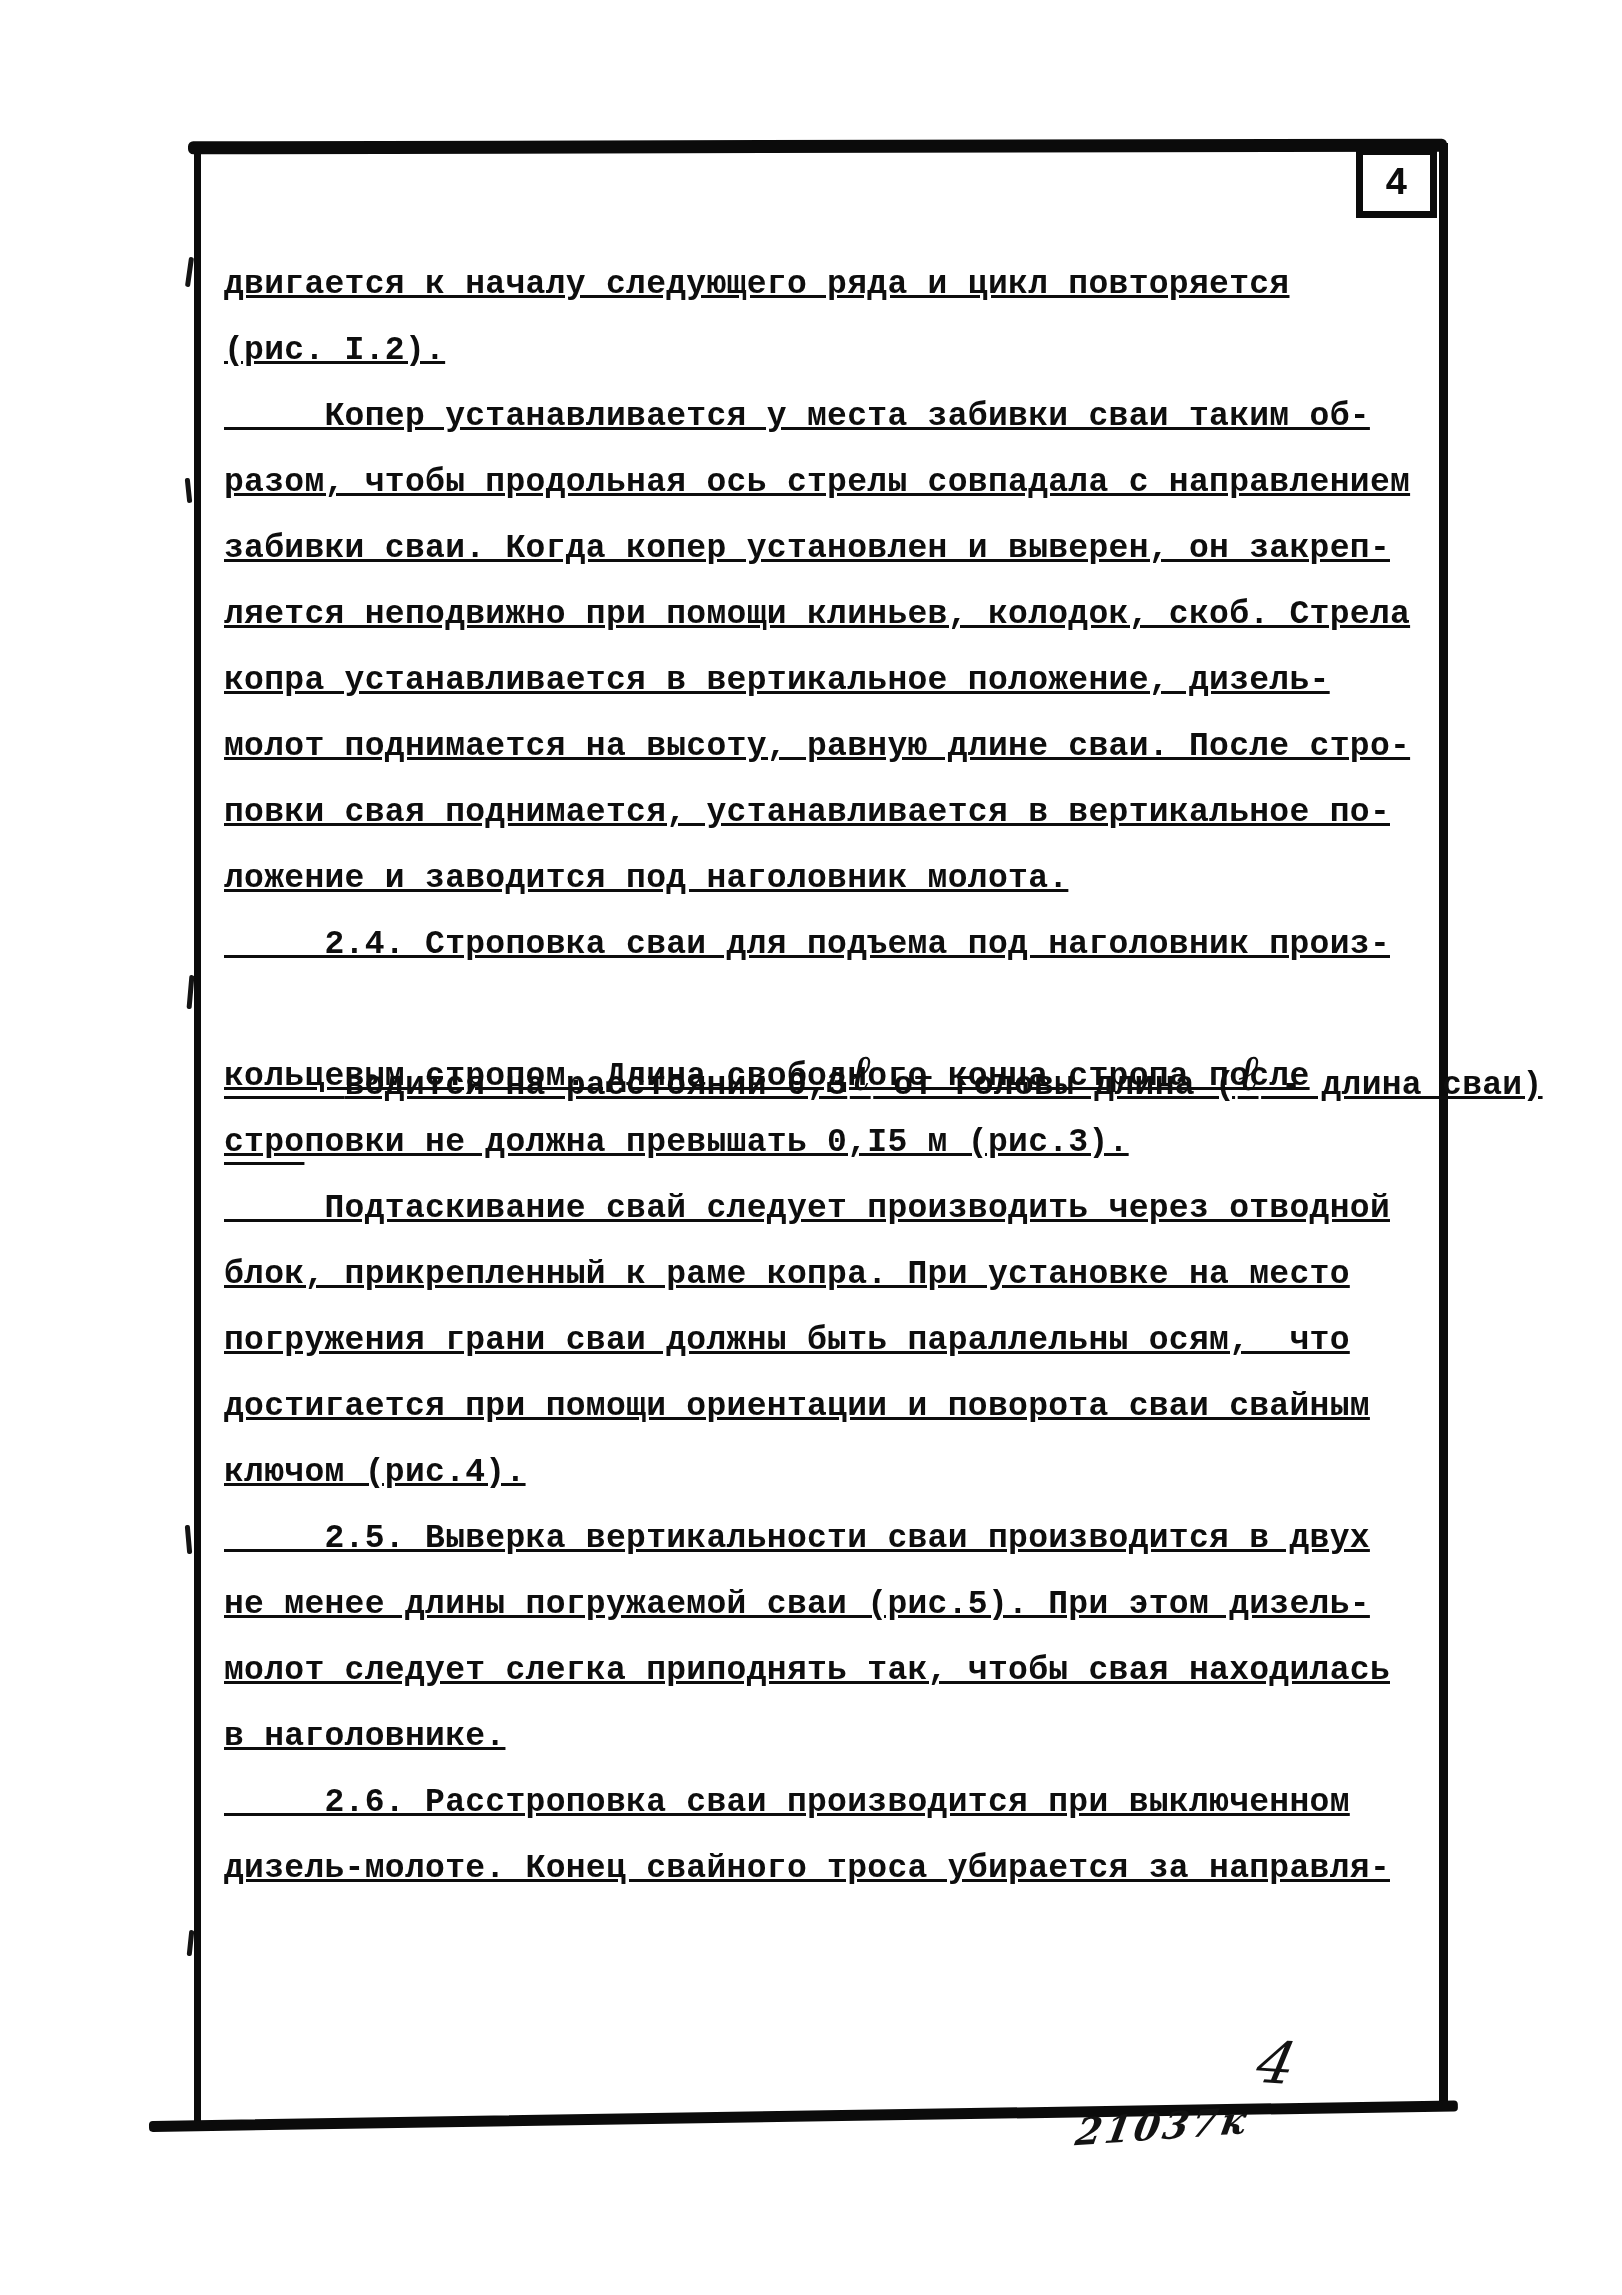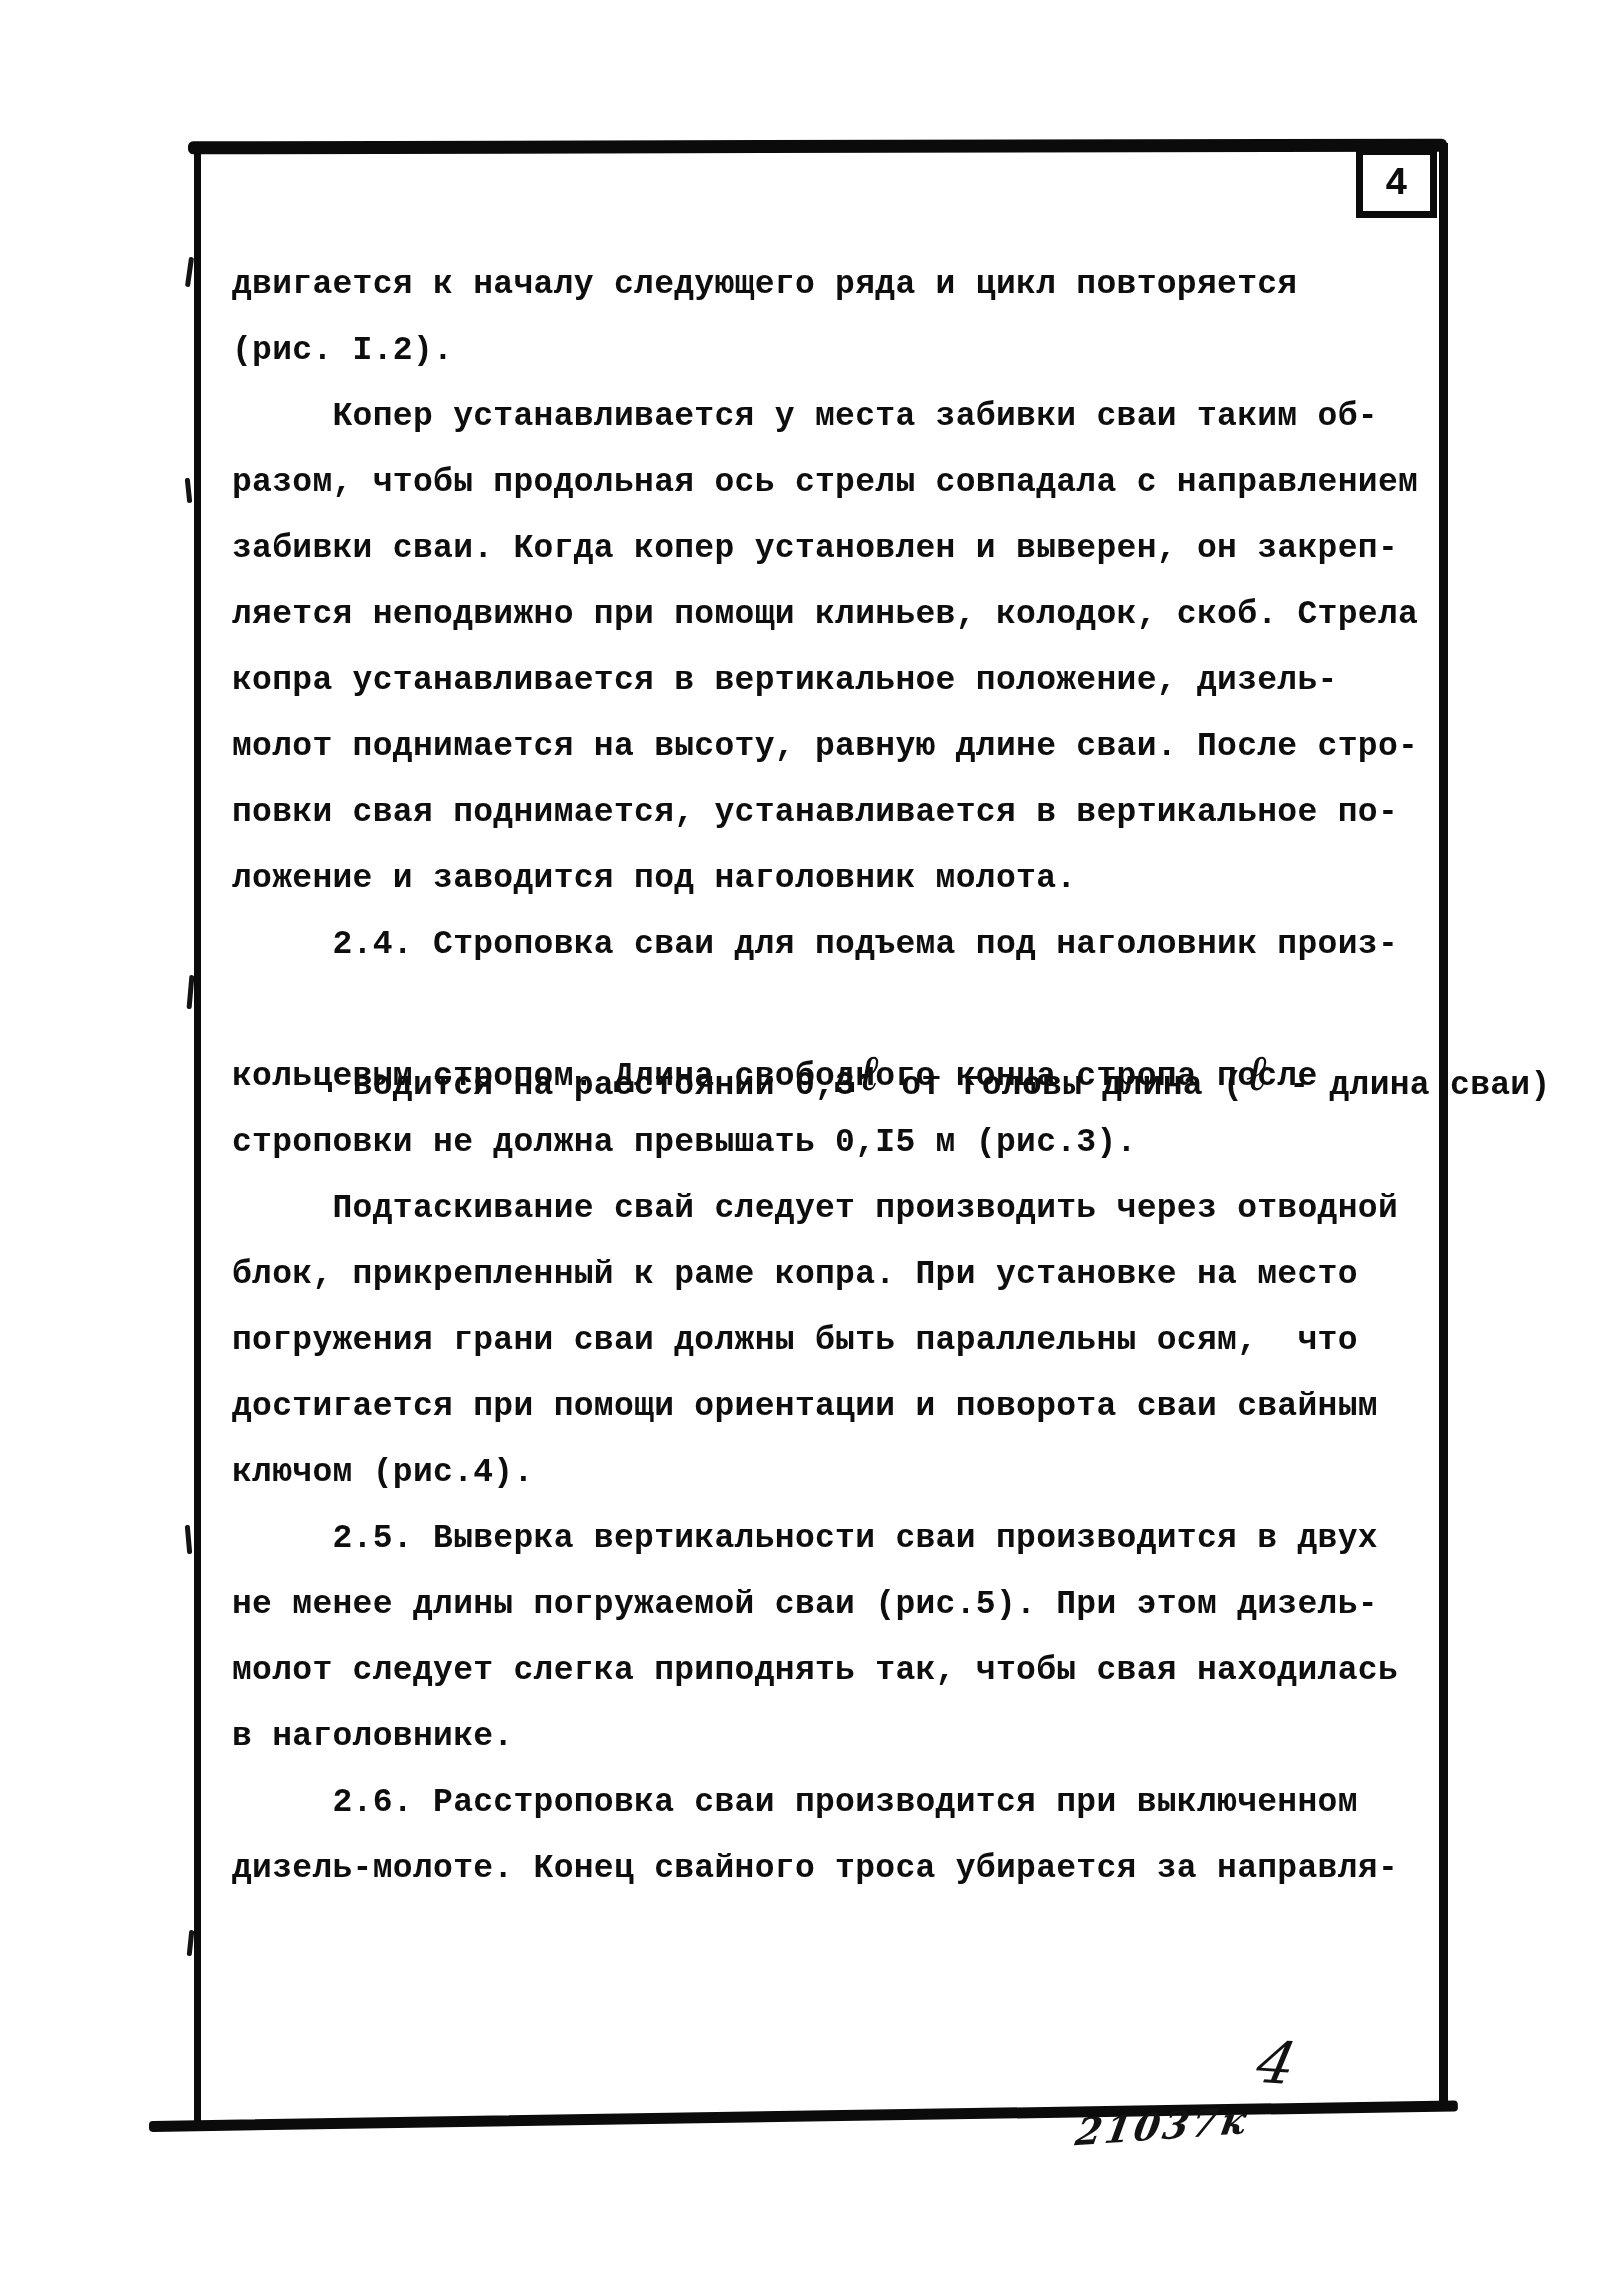--- a/index.html
+++ b/index.html
@@ -48,21 +48,21 @@
     width: 67px; height: 56px;
     border: 7.9px solid #0b0b0b;
     display: flex; align-items: center; justify-content: center;
   }
   .page-number {
     font-size: 38px; font-weight: bold; color: #0d0d0d;
   }
 
   
   .text-block {
-    position: absolute; left: 232px; top: 252px; width: 1220px;
+    position: absolute; left: 224px; top: 252px; width: 1220px; text-decoration: underline;
   }
   .line {
     height: 66px; line-height: 66px;
     white-space: pre;
     font-size: 33px; font-weight: bold;
     letter-spacing: 0.3px;
     color: #0e0e0e;
   }
   
   .ell {

